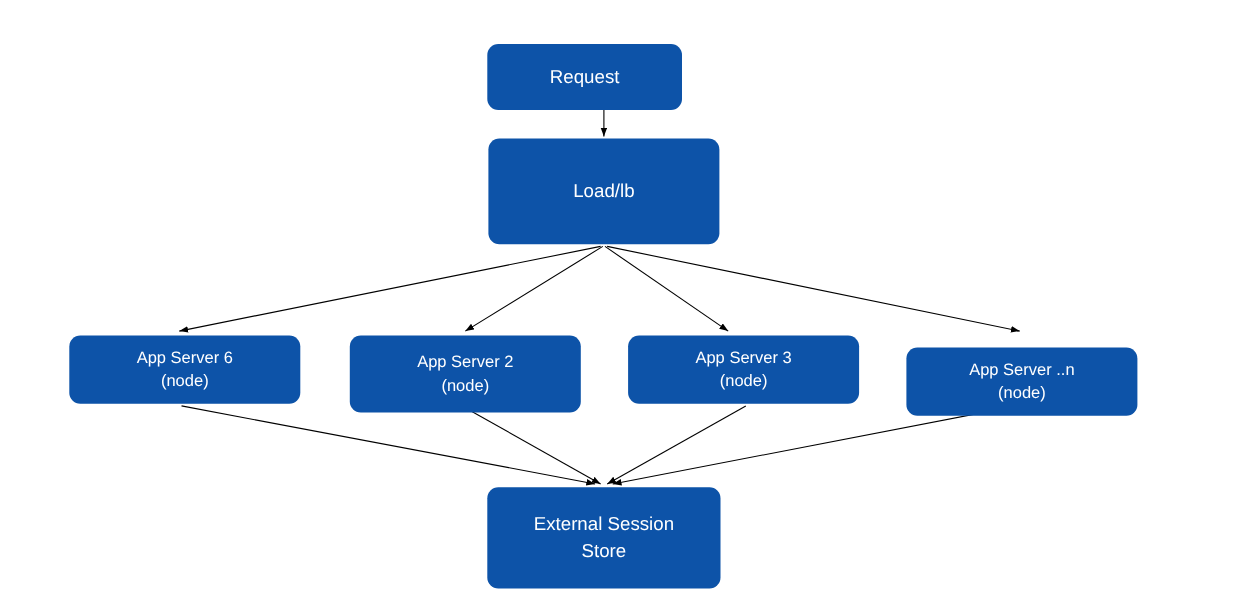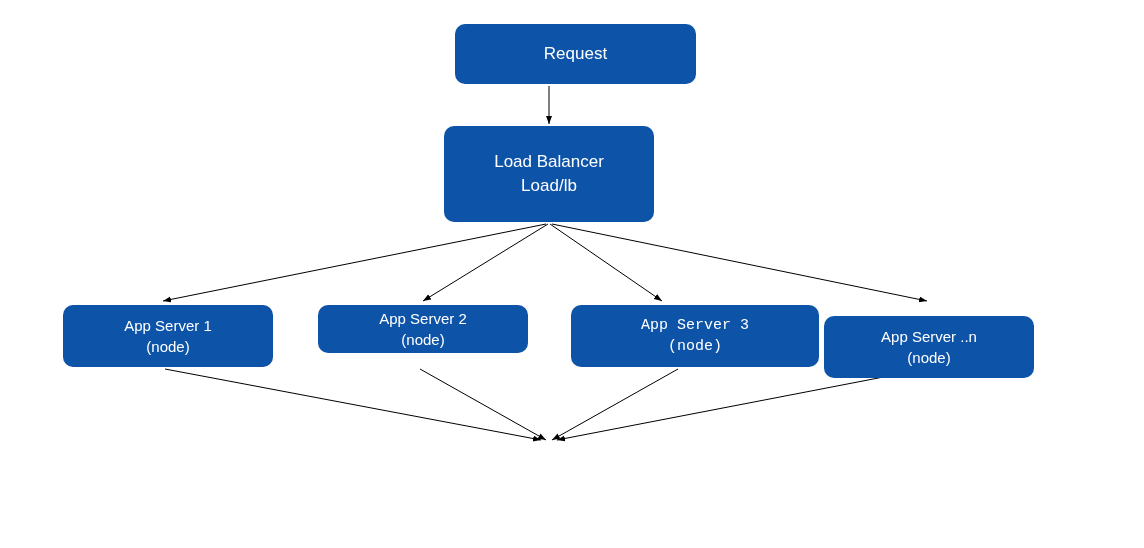--- a/index.html
+++ b/index.html
@@ -25,25 +25,25 @@
     color:var(--node-text,#fff);
     border-radius:10px;
     display:flex;flex-direction:column;
     align-items:center;justify-content:center;
     text-align:center;
     line-height:1.4;
   }
   .node .l2:empty{display:none;}
   .big{font-size:17px;}
   .small{font-size:15px;}
-  #n-request{left:443px;top:24px;width:241px;height:60px;margin-left:12px;}
+  #n-request{left:443px;top:40px;width:177px;height:60px;}
   #n-load-balancer{left:444px;top:126px;width:210px;height:96px;}
   #n-app-server-1{left:63px;top:305px;width:210px;height:62px;}
-  #n-app-server-2{left:318px;top:305px;width:210px;height:48px;}
-  #n-app-server-3{left:571px;top:305px;width:248px;height:62px;font-family:Liberation Mono, monospace;}
+  #n-app-server-2{left:318px;top:305px;width:210px;height:70px;}
+  #n-app-server-3{left:571px;top:305px;width:210px;height:62px;}
   #n-app-server-n{left:824px;top:316px;width:210px;height:62px;}
   #n-session-store{left:443px;top:443px;width:212px;height:92px;}
 </style>
 </head>
 <body>
 
 <div class="canvas">
 
   <svg class="arrows" width="1144" height="548" viewBox="0 0 1144 548" xmlns="http://www.w3.org/2000/svg">
     <defs>
@@ -61,38 +61,41 @@
     <line x1="678" y1="369" x2="552" y2="440" marker-end="url(#ah)"></line>
     <line x1="925" y1="369" x2="557" y2="440" marker-end="url(#ah)"></line>
   </svg>
 
   <div class="node big" id="n-request">
     <div class="l1">Request</div>
 
   </div>
 
   <div class="node big" id="n-load-balancer">
-    <div class="l1">Load Balancer</div>
     <div class="l2">Load/lb</div>
   </div>
 
   <div class="node small" id="n-app-server-1">
-    <div class="l1">App Server 1</div>
+    <div class="l1">App Server 6</div>
     <div class="l2">(node)</div>
   </div>
 
   <div class="node small" id="n-app-server-2">
     <div class="l1">App Server 2</div>
     <div class="l2">(node)</div>
   </div>
 
   <div class="node small" id="n-app-server-3">
     <div class="l1">App Server 3</div>
     <div class="l2">(node)</div>
   </div>
 
   <div class="node small" id="n-app-server-n">
     <div class="l1">App Server ..n</div>
     <div class="l2">(node)</div>
   </div>
 
+  <div class="node big" id="n-session-store">
+    <div class="l1">External Session</div>
+    <div class="l2">Store</div>
+  </div>
 
 </div>
 
 </body></html>

